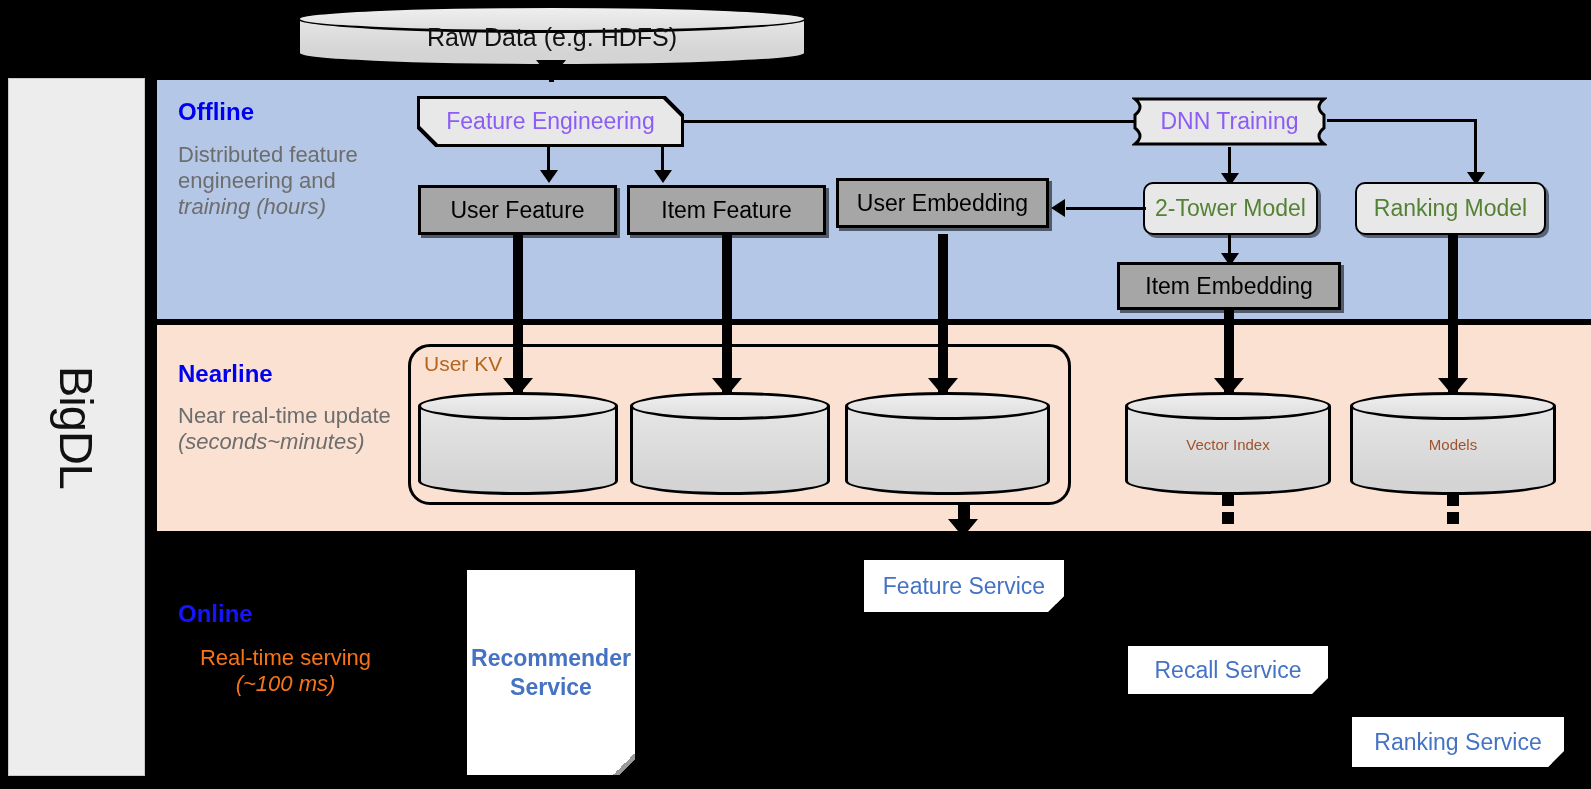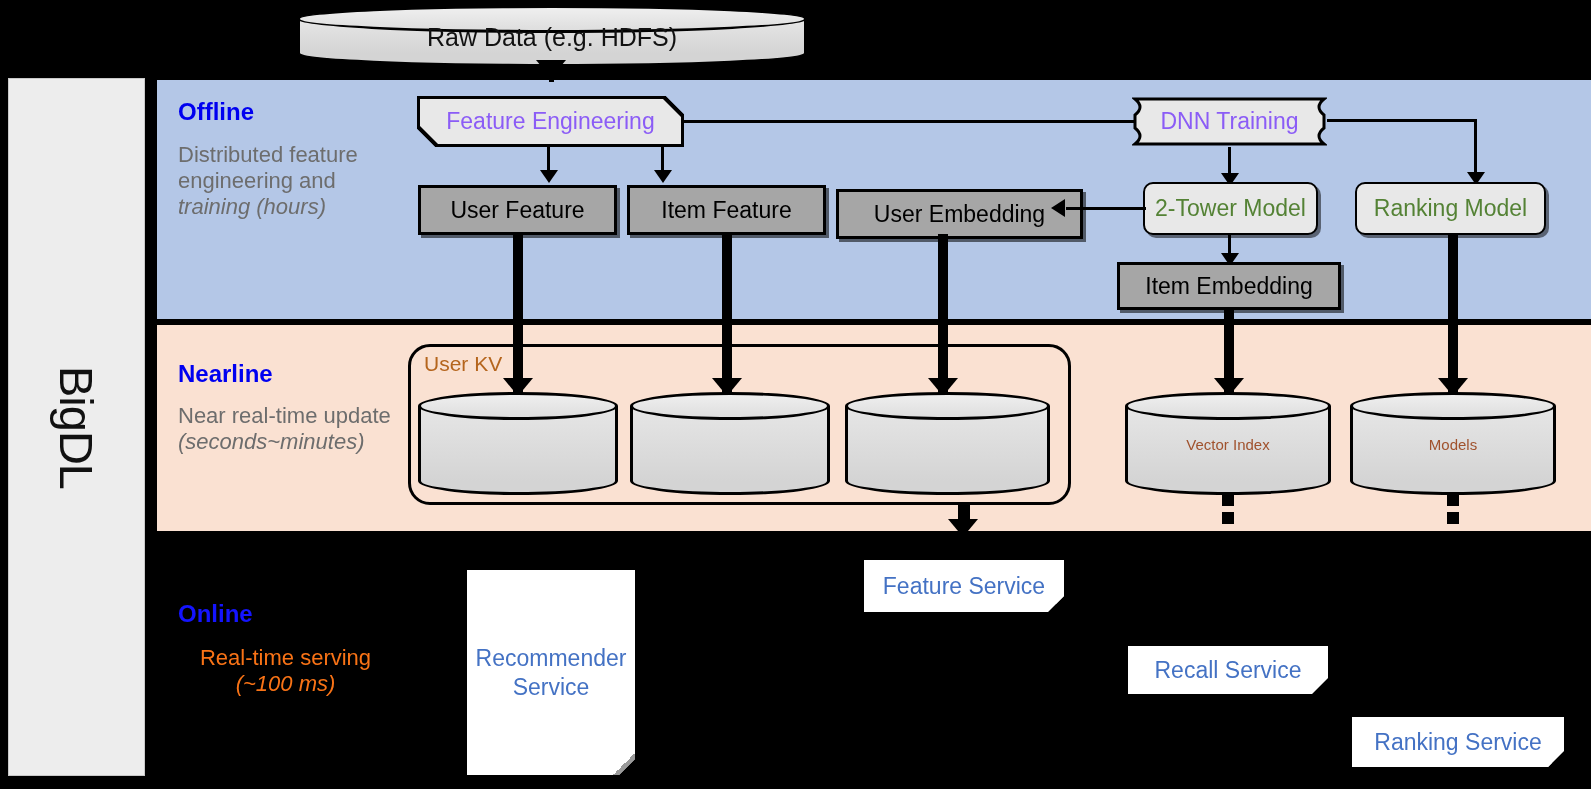--- a/index.html
+++ b/index.html
@@ -157,21 +157,21 @@
   <div class="arrow-d" style="left:540px;top:170px;"></div>
   <div class="line thin-v" style="left:661px;top:147px;height:30px;"></div>
   <div class="arrow-d" style="left:654px;top:170px;"></div>
 
   <div class="node box-gray" style="left:418px;top:185px;width:199px;height:50px;">
     <span>User Feature</span>
   </div>
   <div class="node box-gray" style="left:627px;top:185px;width:199px;height:50px;">
     <span>Item Feature</span>
   </div>
-  <div class="node box-gray" style="left:836px;top:189px;width:247px;height:50px;">
+  <div class="node box-gray" style="left:836px;top:178px;width:213px;height:50px;">
     <span>User Embedding</span>
   </div>
 
   <div class="node box-proc" style="left:1143px;top:182px;width:175px;height:53px;border-radius:10px;">
     <span class="txt-green">2-Tower Model</span>
   </div>
 
   <div class="line thin-h" style="left:1066px;top:207px;width:80px;"></div>
   <div class="arrow-l" style="left:1051px;top:199px;"></div>
 
@@ -236,21 +236,21 @@
 
   <div class="dash-seg" style="left:958px;top:505px;"></div>
   <div class="arrow-d-big" style="left:948px;top:519px;"></div>
 
   <div class="dash-seg" style="left:1222px;top:494px;height:12px;"></div>
   <div class="dash-seg" style="left:1222px;top:512px;height:12px;"></div>
 
   <div class="dash-seg" style="left:1447px;top:494px;height:12px;"></div>
   <div class="dash-seg" style="left:1447px;top:512px;height:12px;"></div>
 
-  <div class="doc" style="left:467px;top:570px;width:168px;height:205px;padding:0 28px;line-height:1.25;">
+  <div class="doc" style="left:467px;top:570px;width:168px;height:205px;padding:0 28px;line-height:1.25;font-weight:bold;">
     <span>Recommender Service</span>
     <div class="fold" style="width:22px;height:22px;"></div>
   </div>
 
   <div class="doc" style="left:864px;top:560px;width:200px;height:52px;">
     <span>Feature Service</span>
     <div class="fold"></div>
   </div>
 
   <div class="doc" style="left:1352px;top:717px;width:212px;height:50px;">

